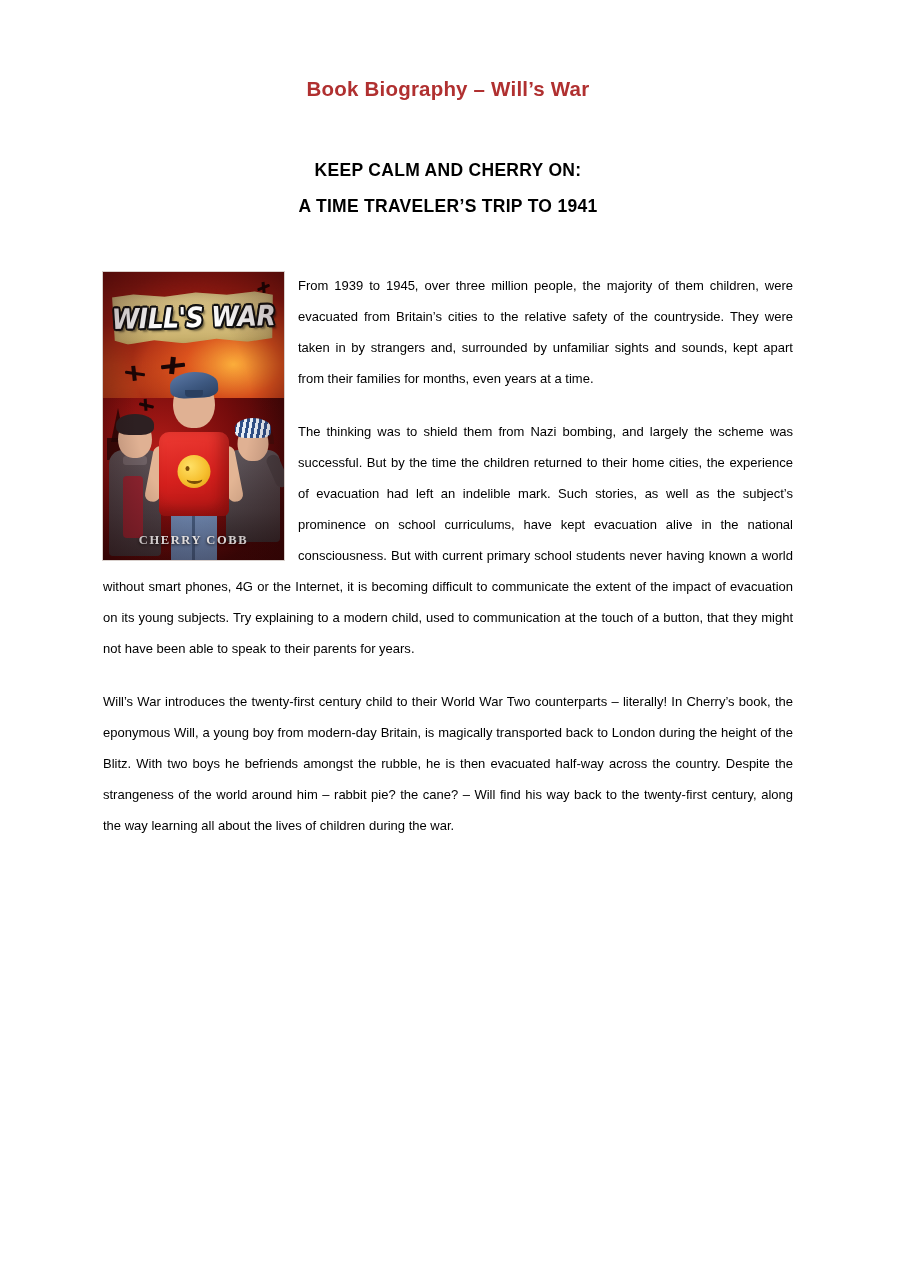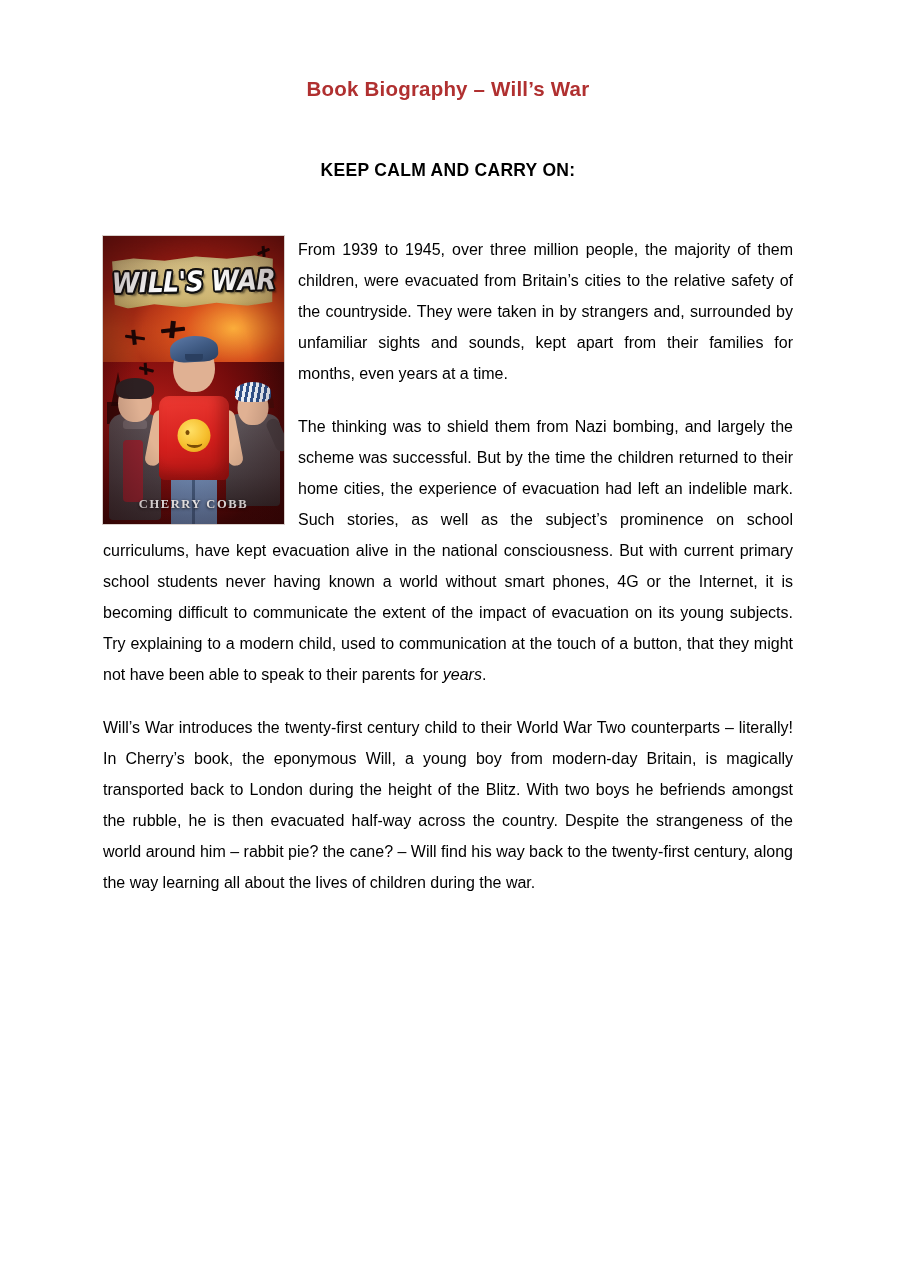--- a/index.html
+++ b/index.html
@@ -48,29 +48,29 @@
     letter-spacing: 0.3px;
     line-height: 36px;
     color: #000;
   }
 
   
   .body-block {
     margin-top: 46px;
   }
   p.para {
-    font-size: 16px;
+    font-size: 13px;
     line-height: 31px;
     text-align: justify;
     margin: 0 0 22px 0;
     color: #000;
   }
   p.para:last-child { margin-bottom: 0; }
   .bold { font-weight: normal; }
-  .ital { font-style: italic; }
+  .ital { }
 
   
   .cover-wrap {
     float: left;
     width: 181px;
     height: 288px;
     margin: 2px 14px 6px 0;
     shape-margin: 6px;
   }
   .cover {
@@ -276,21 +276,22 @@
 </style>
 </head>
 <body>
 
 <div class="page">
   <div class="content">
 
     <h1 class="doc-title">Book Biography – Will’s War</h1>
 
     <div class="subtitle-block">
-      <div class="subtitle-line">KEEP CALM AND CARRY ON:</div>
+      <div class="subtitle-line">KEEP CALM AND CHERRY ON:</div>
+      <div class="subtitle-line">A TIME TRAVELER’S TRIP TO 1941</div>
     </div>
 
     <div class="body-block clearfix">
 
       <div class="cover-wrap">
         <div class="cover">
           <div class="sky"></div>
           <div class="ground"></div>
 
           <div class="spire"></div>

